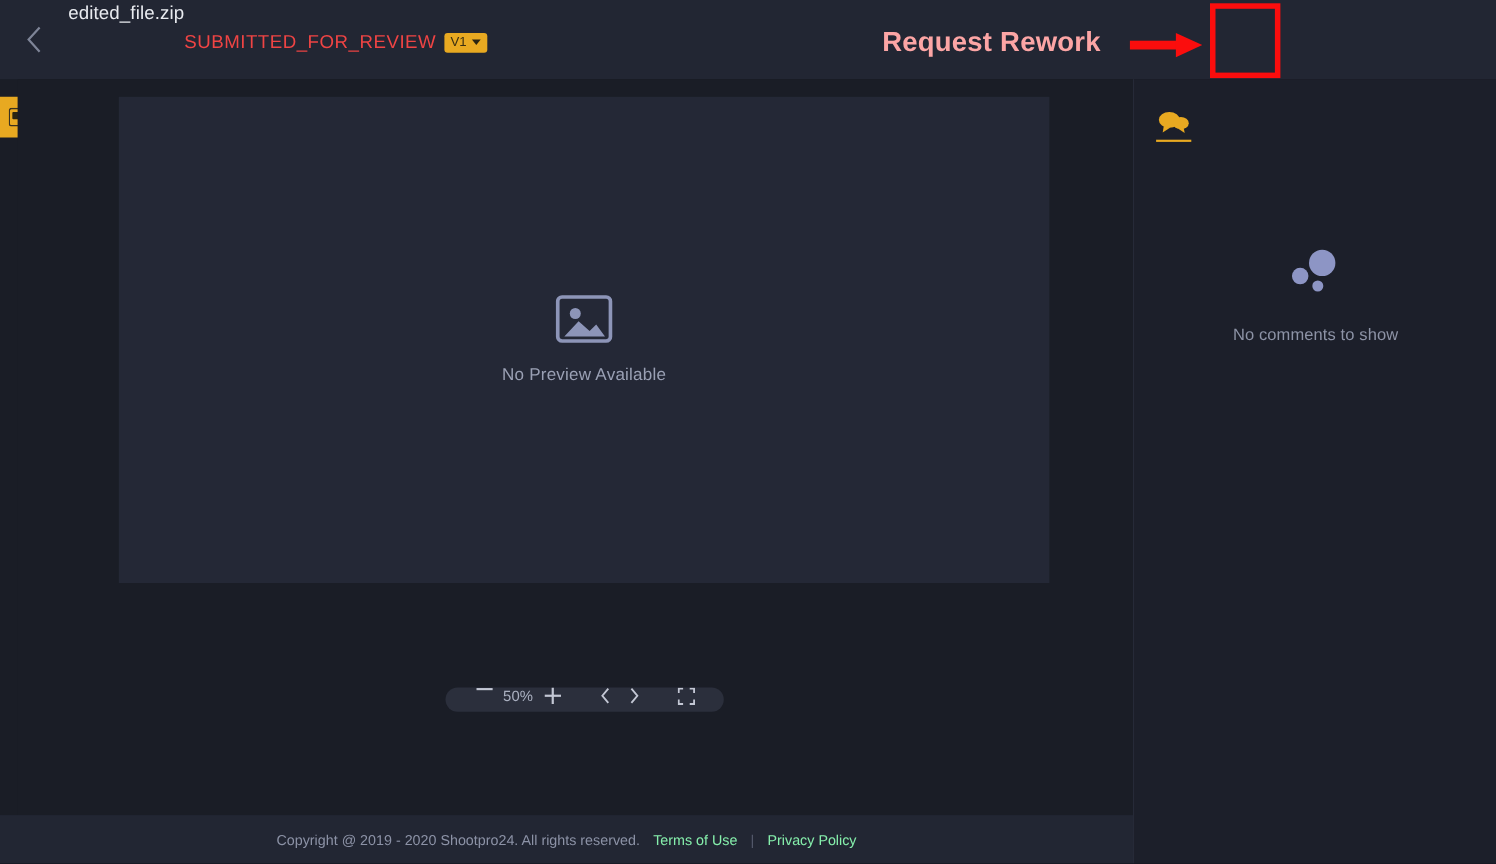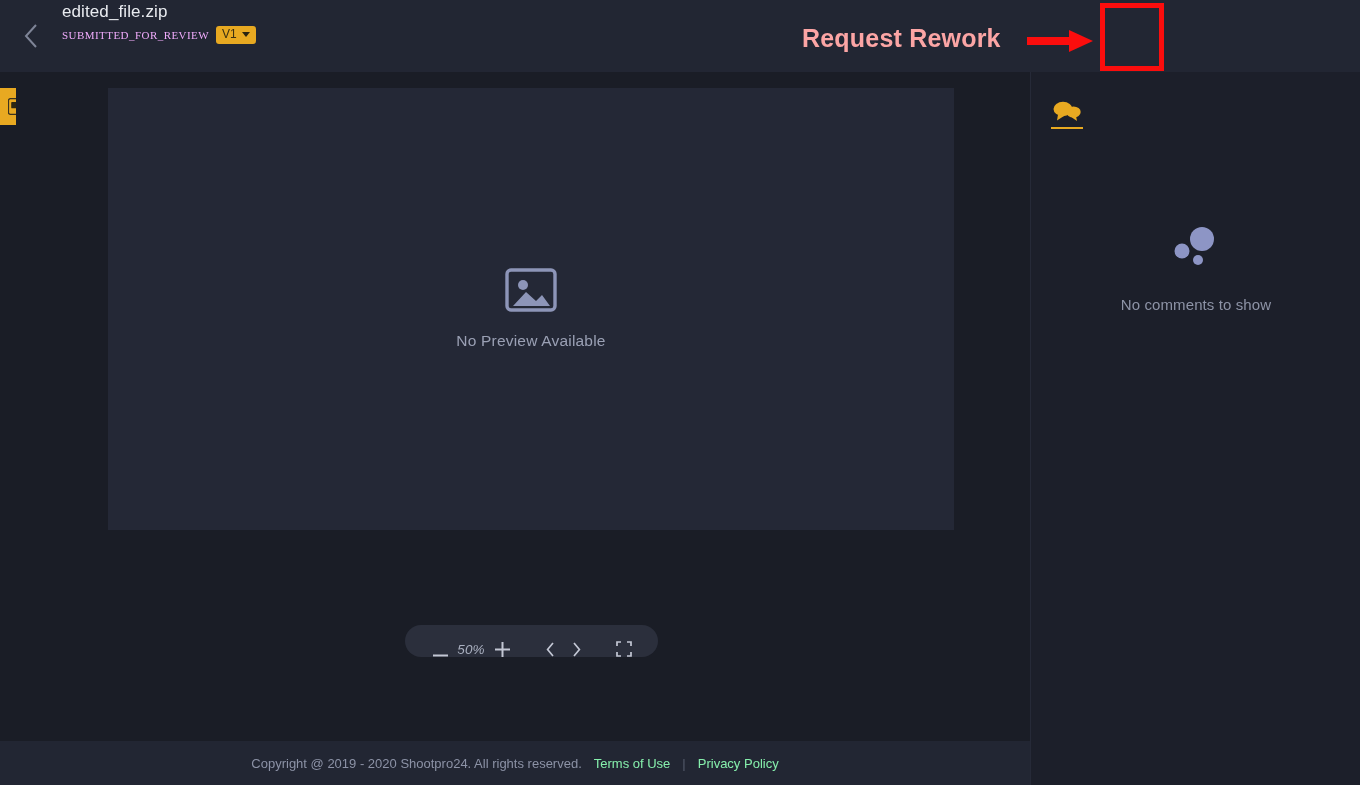--- a/index.html
+++ b/index.html
@@ -36,42 +36,41 @@
     width: 62px;
     height: 72px;
     display: flex;
     align-items: center;
     justify-content: center;
     cursor: pointer;
   }
   .back-btn svg { display: block; }
   .title-block {
     display: flex;
-    flex-direction: column;
+    flex-direction: row;
     justify-content: flex-start;
     height: 72px;
     padding-top: 2px;
   }
   .file-title {
     font-size: 17px;
     color: #e9ebf0;
     line-height: 22px;
     letter-spacing: .1px;
   }
   .status-row {
     display: flex;
     align-items: center;
     gap: 7px;
     margin-top: 3px;
   }
   .status-text {
-    font-size: 11px;
-    color: #f0abfc;
+    font-size: 17px;
+    color: #ef4444;
     letter-spacing: .45px;
-    font-family: Liberation Serif, serif;
   }
   .version-badge {
     background: #e8a921;
     color: #3a2f12;
     font-size: 12px;
     border-radius: 3px;
     padding: 2px 6px 3px 6px;
     display: flex;
     align-items: center;
     gap: 5px;
@@ -177,27 +176,26 @@
     margin-top: 20px;
     font-size: 15.5px;
     color: #9aa0b4;
     letter-spacing: .2px;
   }
 
   
   .zoom-bar {
     position: absolute;
     left: 389px; top: 553px;
-    width: 253px; height: 32px;
+    width: 253px; height: 22px;
     background: #2b2f3c;
     border-radius: 16px;
     display: flex;
-    align-items: flex-end;
+    align-items: flex-start;
     color: #b9bdcb;
-    font-style: italic;
   }
   .zoom-ico {
     width: 26px;
     display: flex;
     align-items: center;
     justify-content: center;
     cursor: pointer;
     font-size: 19px;
     line-height: 1;
     color: #c3c7d4;

